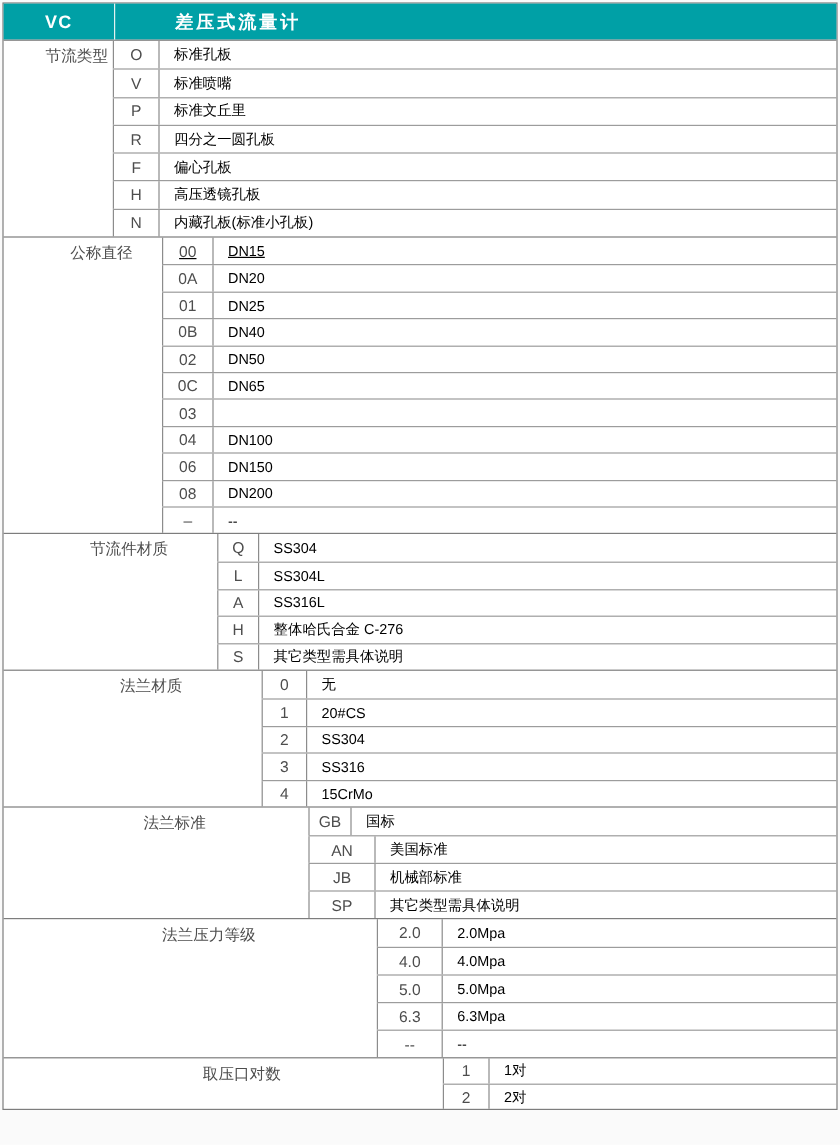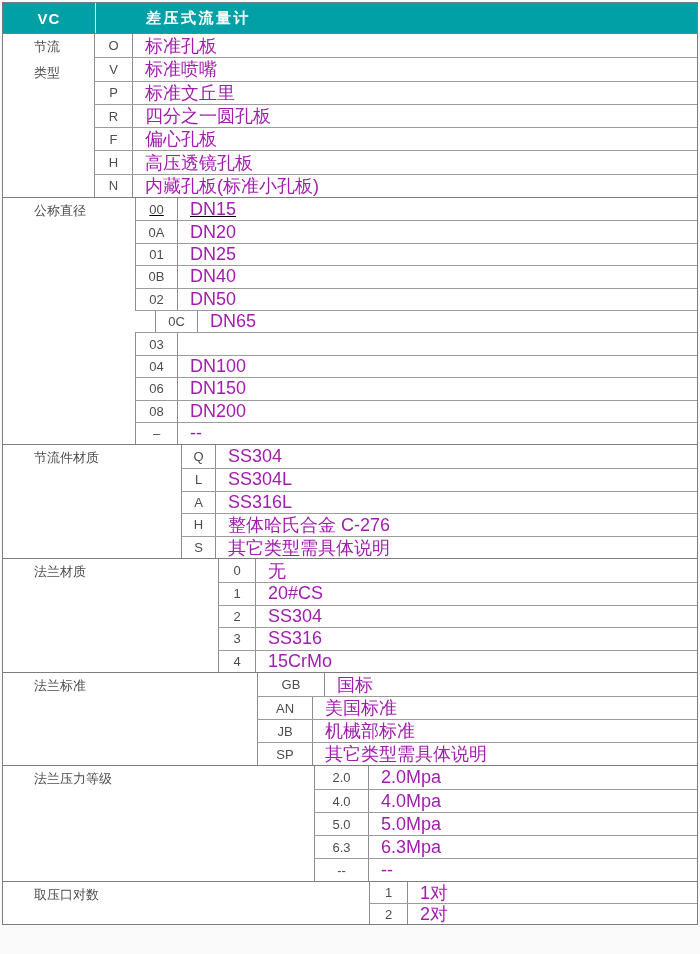--- a/index.html
+++ b/index.html
@@ -32,40 +32,40 @@
   .header-title-cell {
     flex: 1;
     display: flex; align-items: center;
     padding-left: 50px;
     color: #ffffff; font-size: 15px; font-weight: bold;
     letter-spacing: 2.5px;
   }
   
   .section { display: flex; border-top: 1px solid #7d7d7d; }
   .label-cell {
-    display: flex; flex-direction: column; 
+    display: flex; flex-direction: row; justify-content: center;
     padding-left: 31px;
     font-size: 13px; color: #4d4d4d;
   }
   .label-line { line-height: 26px; white-space: nowrap; }
   .rows { flex: 1; display: flex; flex-direction: column; }
   .row { display: flex; }
   .row + .row { border-top: 1px solid #9c9c9c; }
   .code-cell {
     display: flex; align-items: center; justify-content: center;
     border-left: 1px solid #8c8c8c;
     border-right: 1px solid #8c8c8c;
     font-size: 13px; color: #4d4d4d;
     flex-shrink: 0;
   }
   .desc-cell {
     flex: 1;
     display: flex; align-items: center;
     padding-left: 12px;
-    font-size: 18px; color: #a21caf;
+    font-size: 12px; color: #000000;
     white-space: nowrap; overflow: hidden;
   }
 </style>
 </head>
 <body>
 
 <div class="spec-table">
   <div class="header-row">
     <div class="header-code-cell">VC</div>
     <div class="header-title-cell">差压式流量计</div>
@@ -126,21 +126,21 @@
           </div>
           <div class="row" style="height: 22.4px;">
             <div class="code-cell" style="width: 43px;">0B</div>
             <div class="desc-cell">DN40</div>
           </div>
           <div class="row" style="height: 22.4px;">
             <div class="code-cell" style="width: 43px;">02</div>
             <div class="desc-cell">DN50</div>
           </div>
           <div class="row" style="height: 22.4px;">
-            <div class="code-cell" style="width: 43px; margin-left: 20px;">0C</div>
+            <div class="code-cell" style="width: 43px;">0C</div>
             <div class="desc-cell">DN65</div>
           </div>
           <div class="row" style="height: 22.4px;">
             <div class="code-cell" style="width: 43px;">03</div>
           </div>
           <div class="row" style="height: 22.4px;">
             <div class="code-cell" style="width: 43px;">04</div>
             <div class="desc-cell">DN100</div>
           </div>
           <div class="row" style="height: 22.4px;">
@@ -210,21 +210,21 @@
             <div class="desc-cell">15CrMo</div>
           </div>
         </div>
       </div>
       <div class="section">
         <div class="label-cell" style="width: 254px;">
           <div class="label-line">法兰标准</div>
         </div>
         <div class="rows">
           <div class="row" style="height: 23px;">
-            <div class="code-cell" style="width: 68px;">GB</div>
+            <div class="code-cell" style="width: 36px;">GB</div>
             <div class="desc-cell">国标</div>
           </div>
           <div class="row" style="height: 23px;">
             <div class="code-cell" style="width: 56px;">AN</div>
             <div class="desc-cell">美国标准</div>
           </div>
           <div class="row" style="height: 23px;">
             <div class="code-cell" style="width: 56px;">JB</div>
             <div class="desc-cell">机械部标准</div>
           </div>

